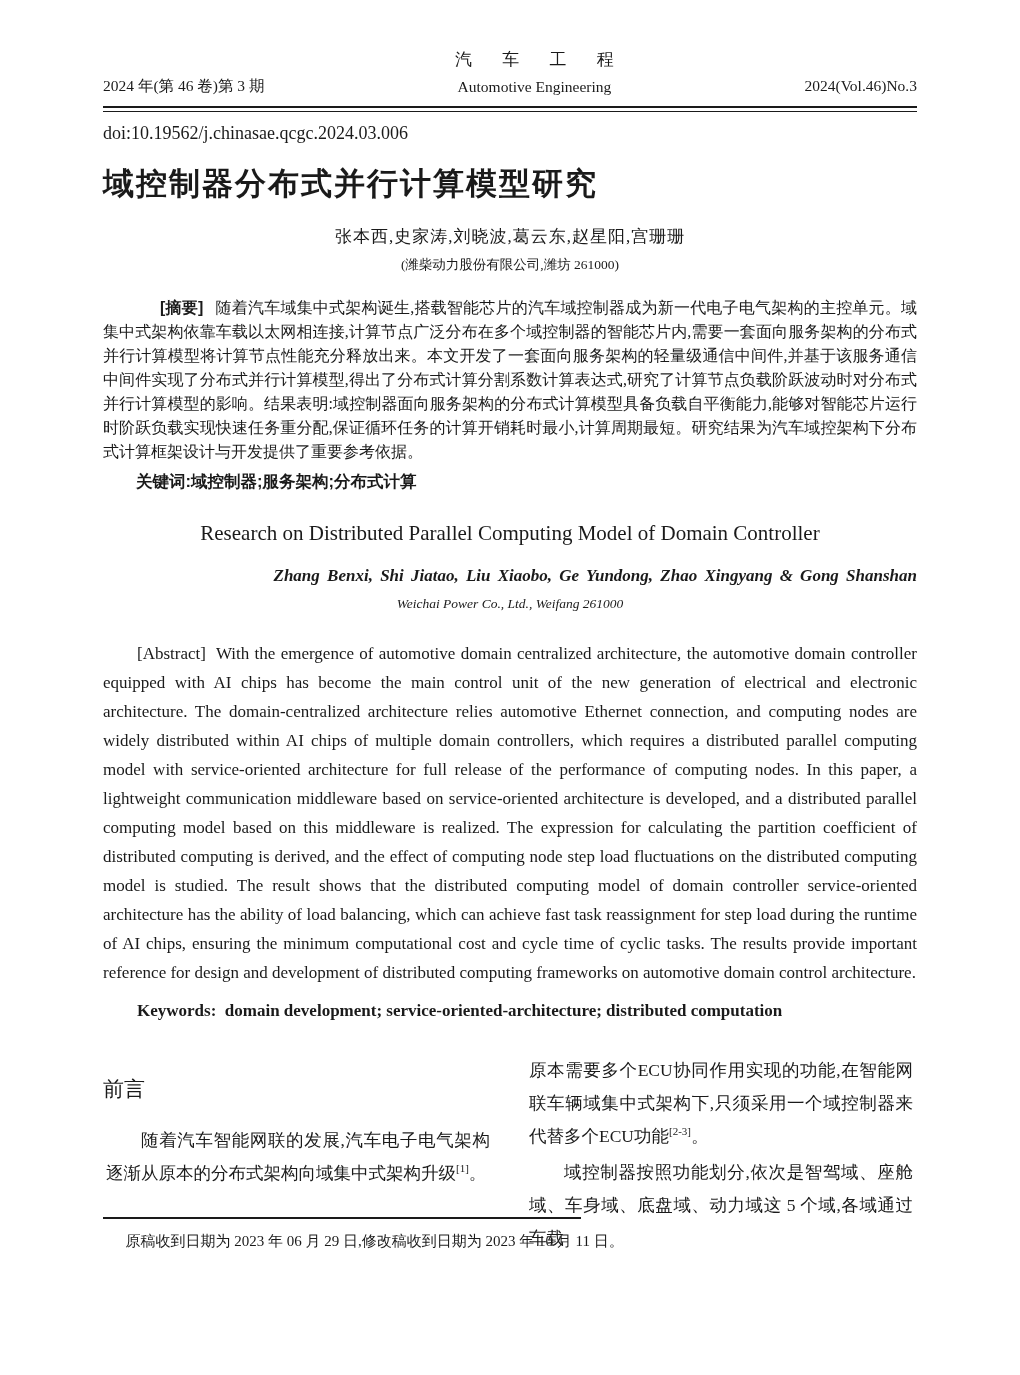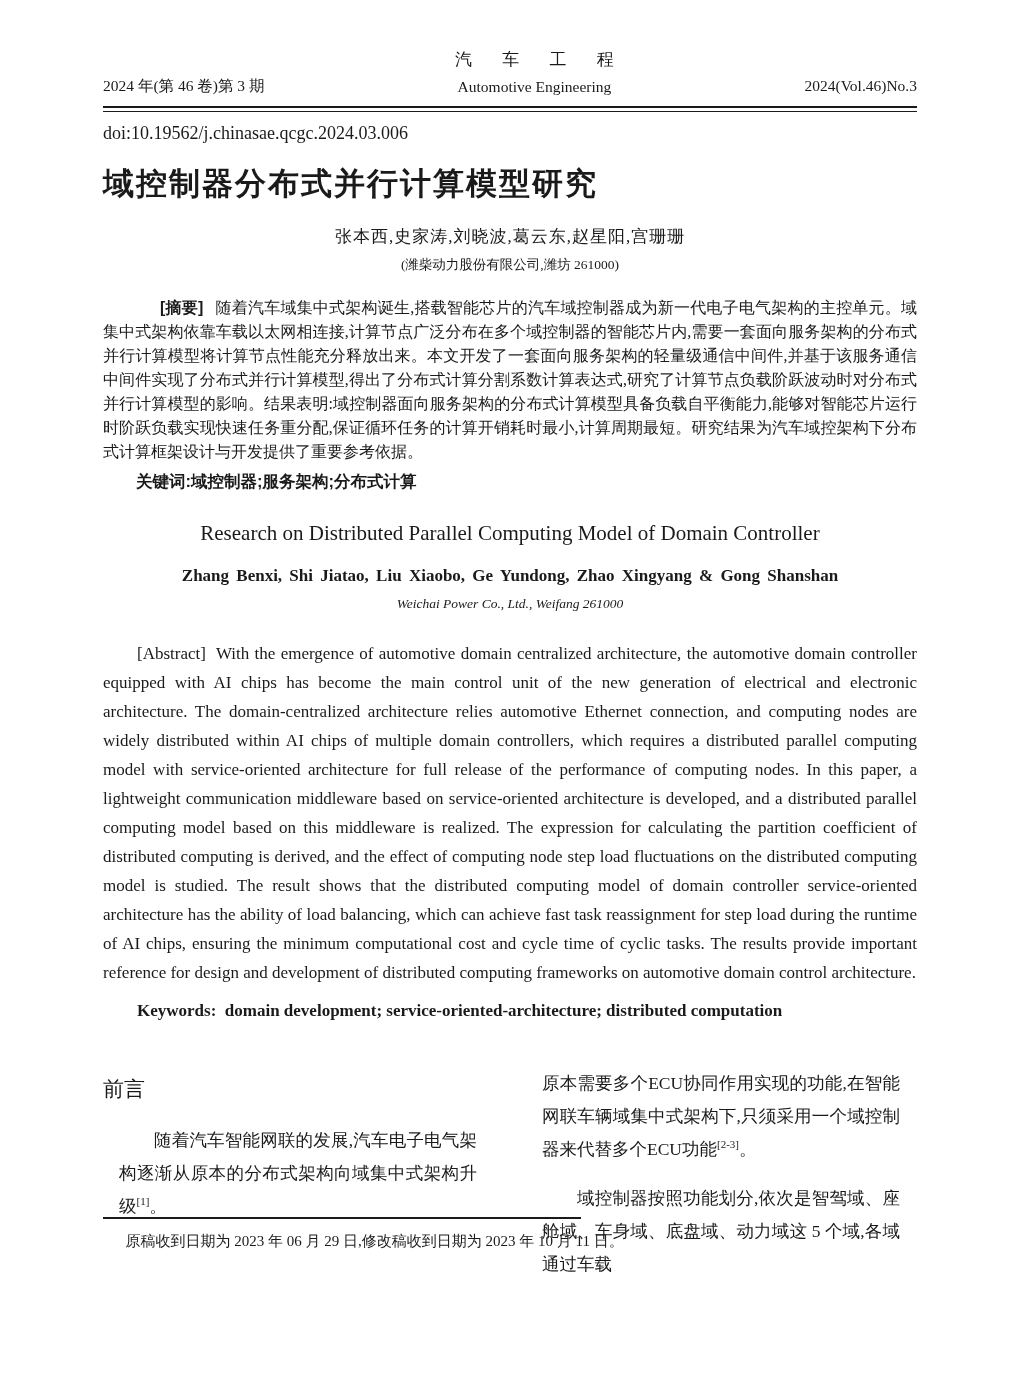--- a/index.html
+++ b/index.html
@@ -74,21 +74,21 @@
   .keywords-cn {
     margin: 5px 0 0 0;
     font-size: 16.5px;
     line-height: 24px;
     font-weight: bold;
     font-family: "Liberation Sans", "DejaVu Sans", sans-serif;
     text-indent: 2em;
   }
   
   .title-en { margin-top: 26px; text-align: center; font-size: 21px; line-height: 29px; }
-  .authors-en { margin-top: 16px; text-align: center; font-size: 17px; font-weight: bold; line-height: 24px; word-spacing: 3px; }
+  .authors-en { margin-top: 16px; text-align: right; font-size: 17px; font-weight: bold; line-height: 24px; word-spacing: 3px; font-style: italic; }
   .affiliation-en { margin-top: 6px; text-align: center; font-size: 13.5px; font-style: italic; line-height: 19px; }
   
   .abstract-en {
     margin: 26px 0 0 0;
     font-size: 17px;
     line-height: 29px;
     text-align: justify;
     text-indent: 2em;
   }
   .abstract-en-label { font-weight: normal; margin-right: 10px; }
@@ -96,21 +96,21 @@
     margin: 9px 0 0 0;
     font-size: 17px;
     line-height: 29px;
     font-weight: bold;
     text-indent: 2em;
   }
   
   .content-columns { margin-top: 26px; display: flex; gap: 33px; }
   .col { width: 390px; }
   .col p {
-    margin: 16px;
+    margin: 3px;
     font-size: 17.5px;
     line-height: 33px;
     text-align: justify;
   }
   .col p.indent { text-indent: 2em; }
   .intro-heading {
     margin: 24px 0 0 0;
     font-size: 21px;
     font-weight: normal;
     line-height: 29px;

